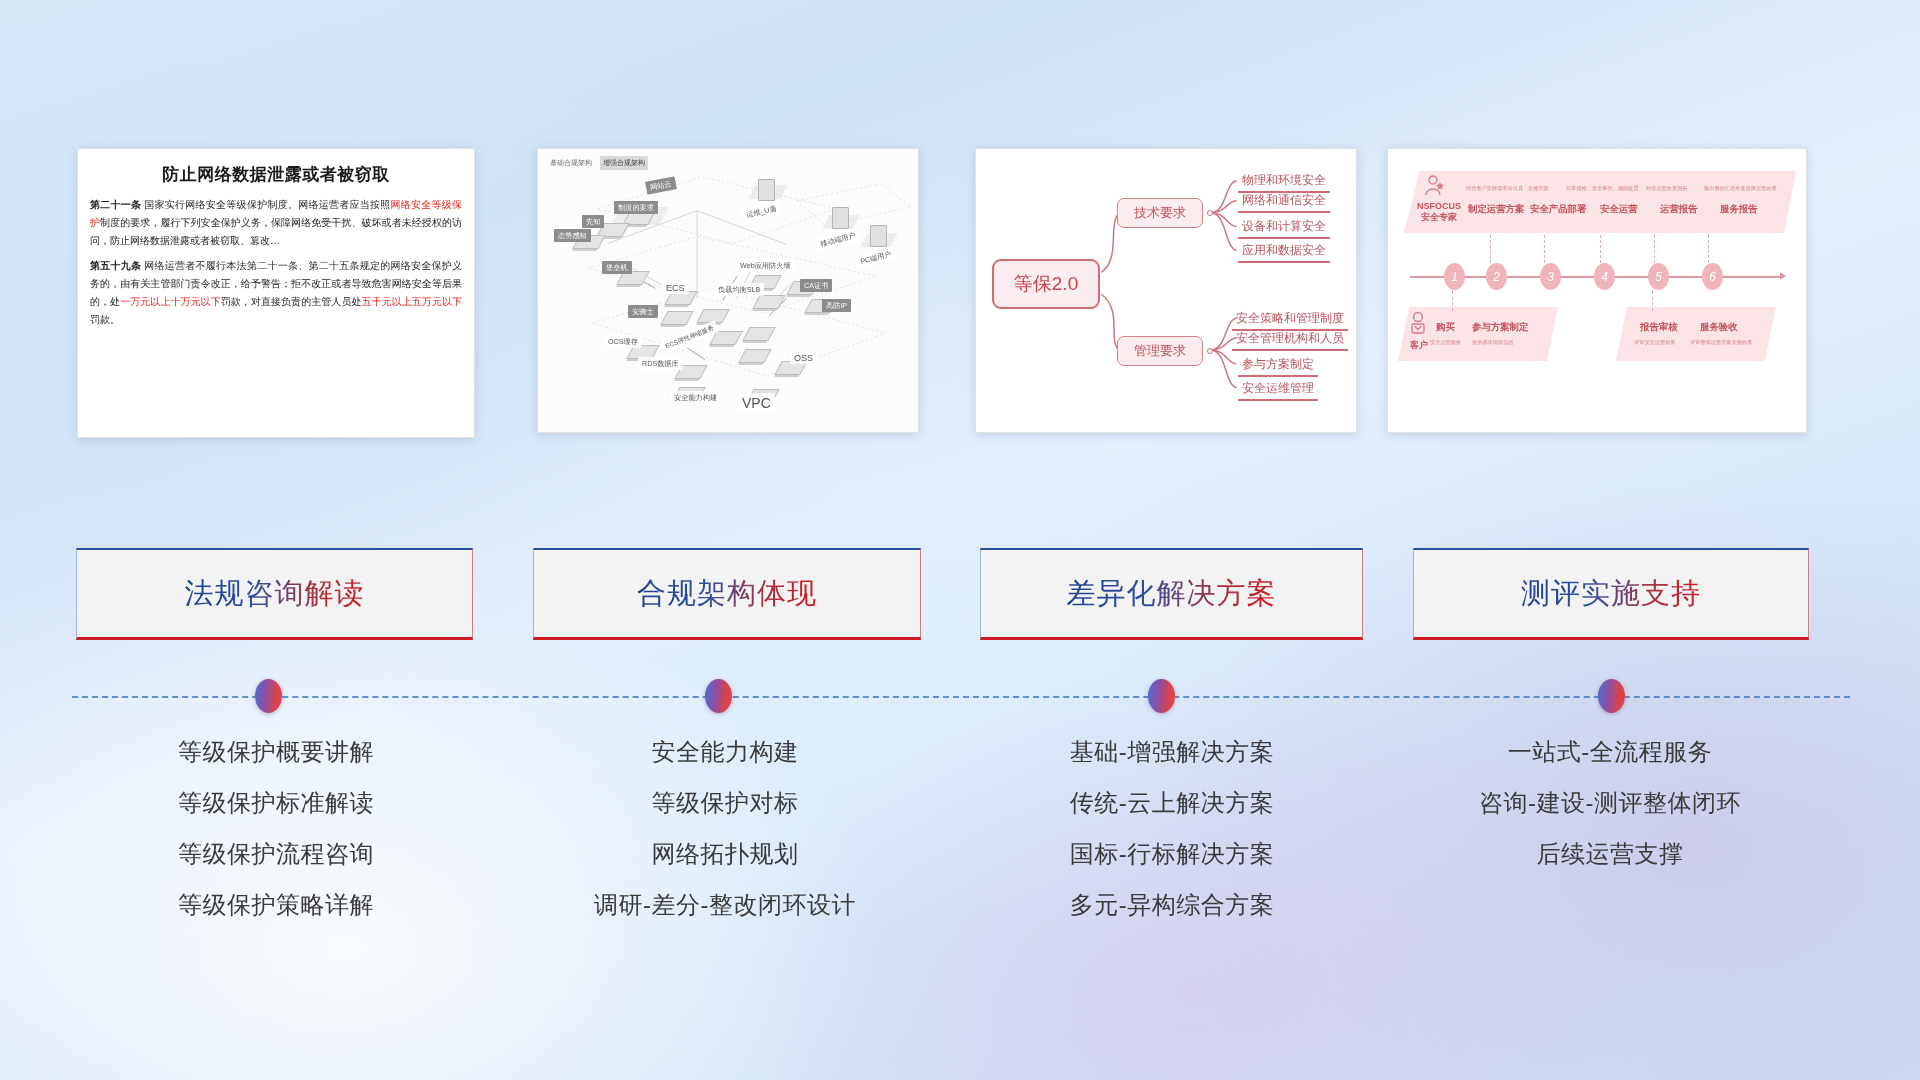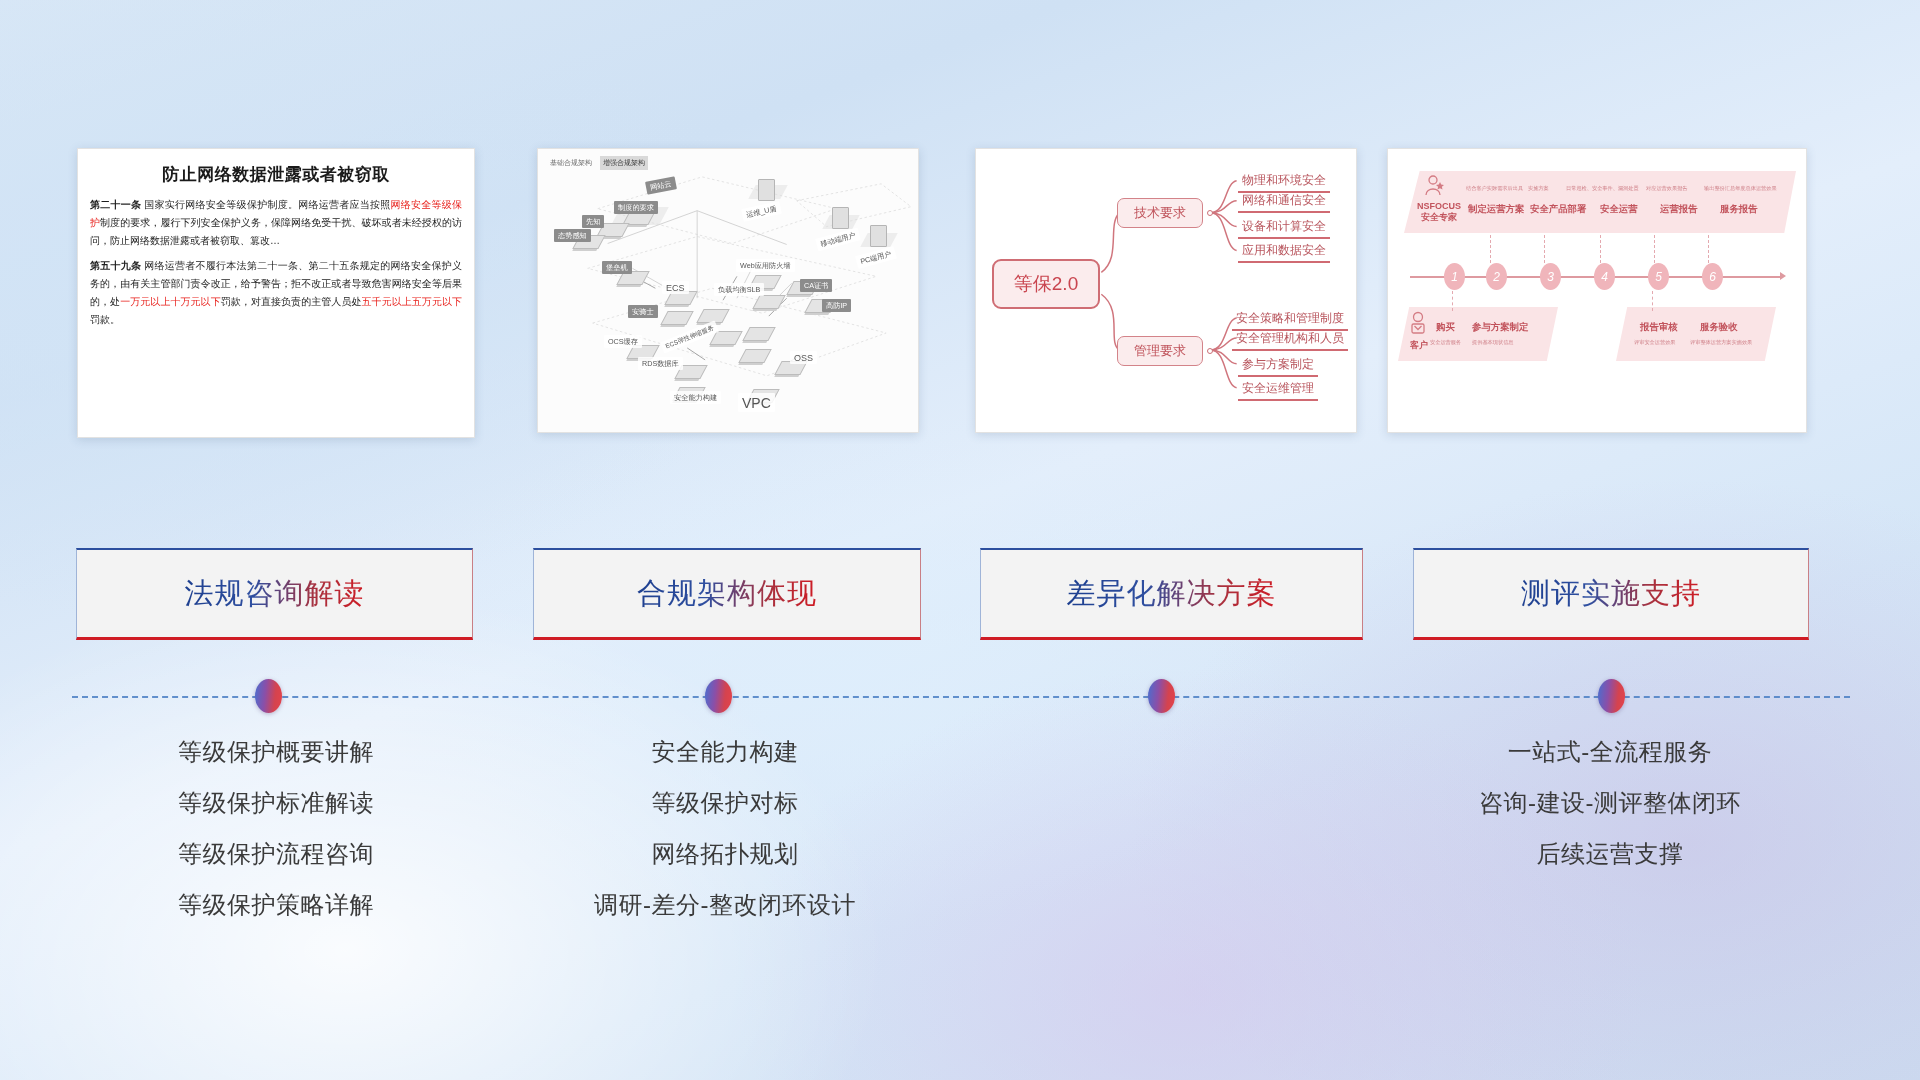--- a/index.html
+++ b/index.html
@@ -382,18 +382,24 @@
     <div class="li">等级保护标准解读</div>
     <div class="li">等级保护流程咨询</div>
     <div class="li">等级保护策略详解</div>
   </div>
   <div class="list-col col-2">
     <div class="li">安全能力构建</div>
     <div class="li">等级保护对标</div>
     <div class="li">网络拓扑规划</div>
     <div class="li">调研-差分-整改闭环设计</div>
   </div>
+  <div class="list-col col-3">
+    <div class="li">基础-增强解决方案</div>
+    <div class="li">传统-云上解决方案</div>
+    <div class="li">国标-行标解决方案</div>
+    <div class="li">多元-异构综合方案</div>
+  </div>
   <div class="list-col col-4">
     <div class="li">一站式-全流程服务</div>
     <div class="li">咨询-建设-测评整体闭环</div>
     <div class="li">后续运营支撑</div>
   </div>
 </div>
 
 </body></html>

